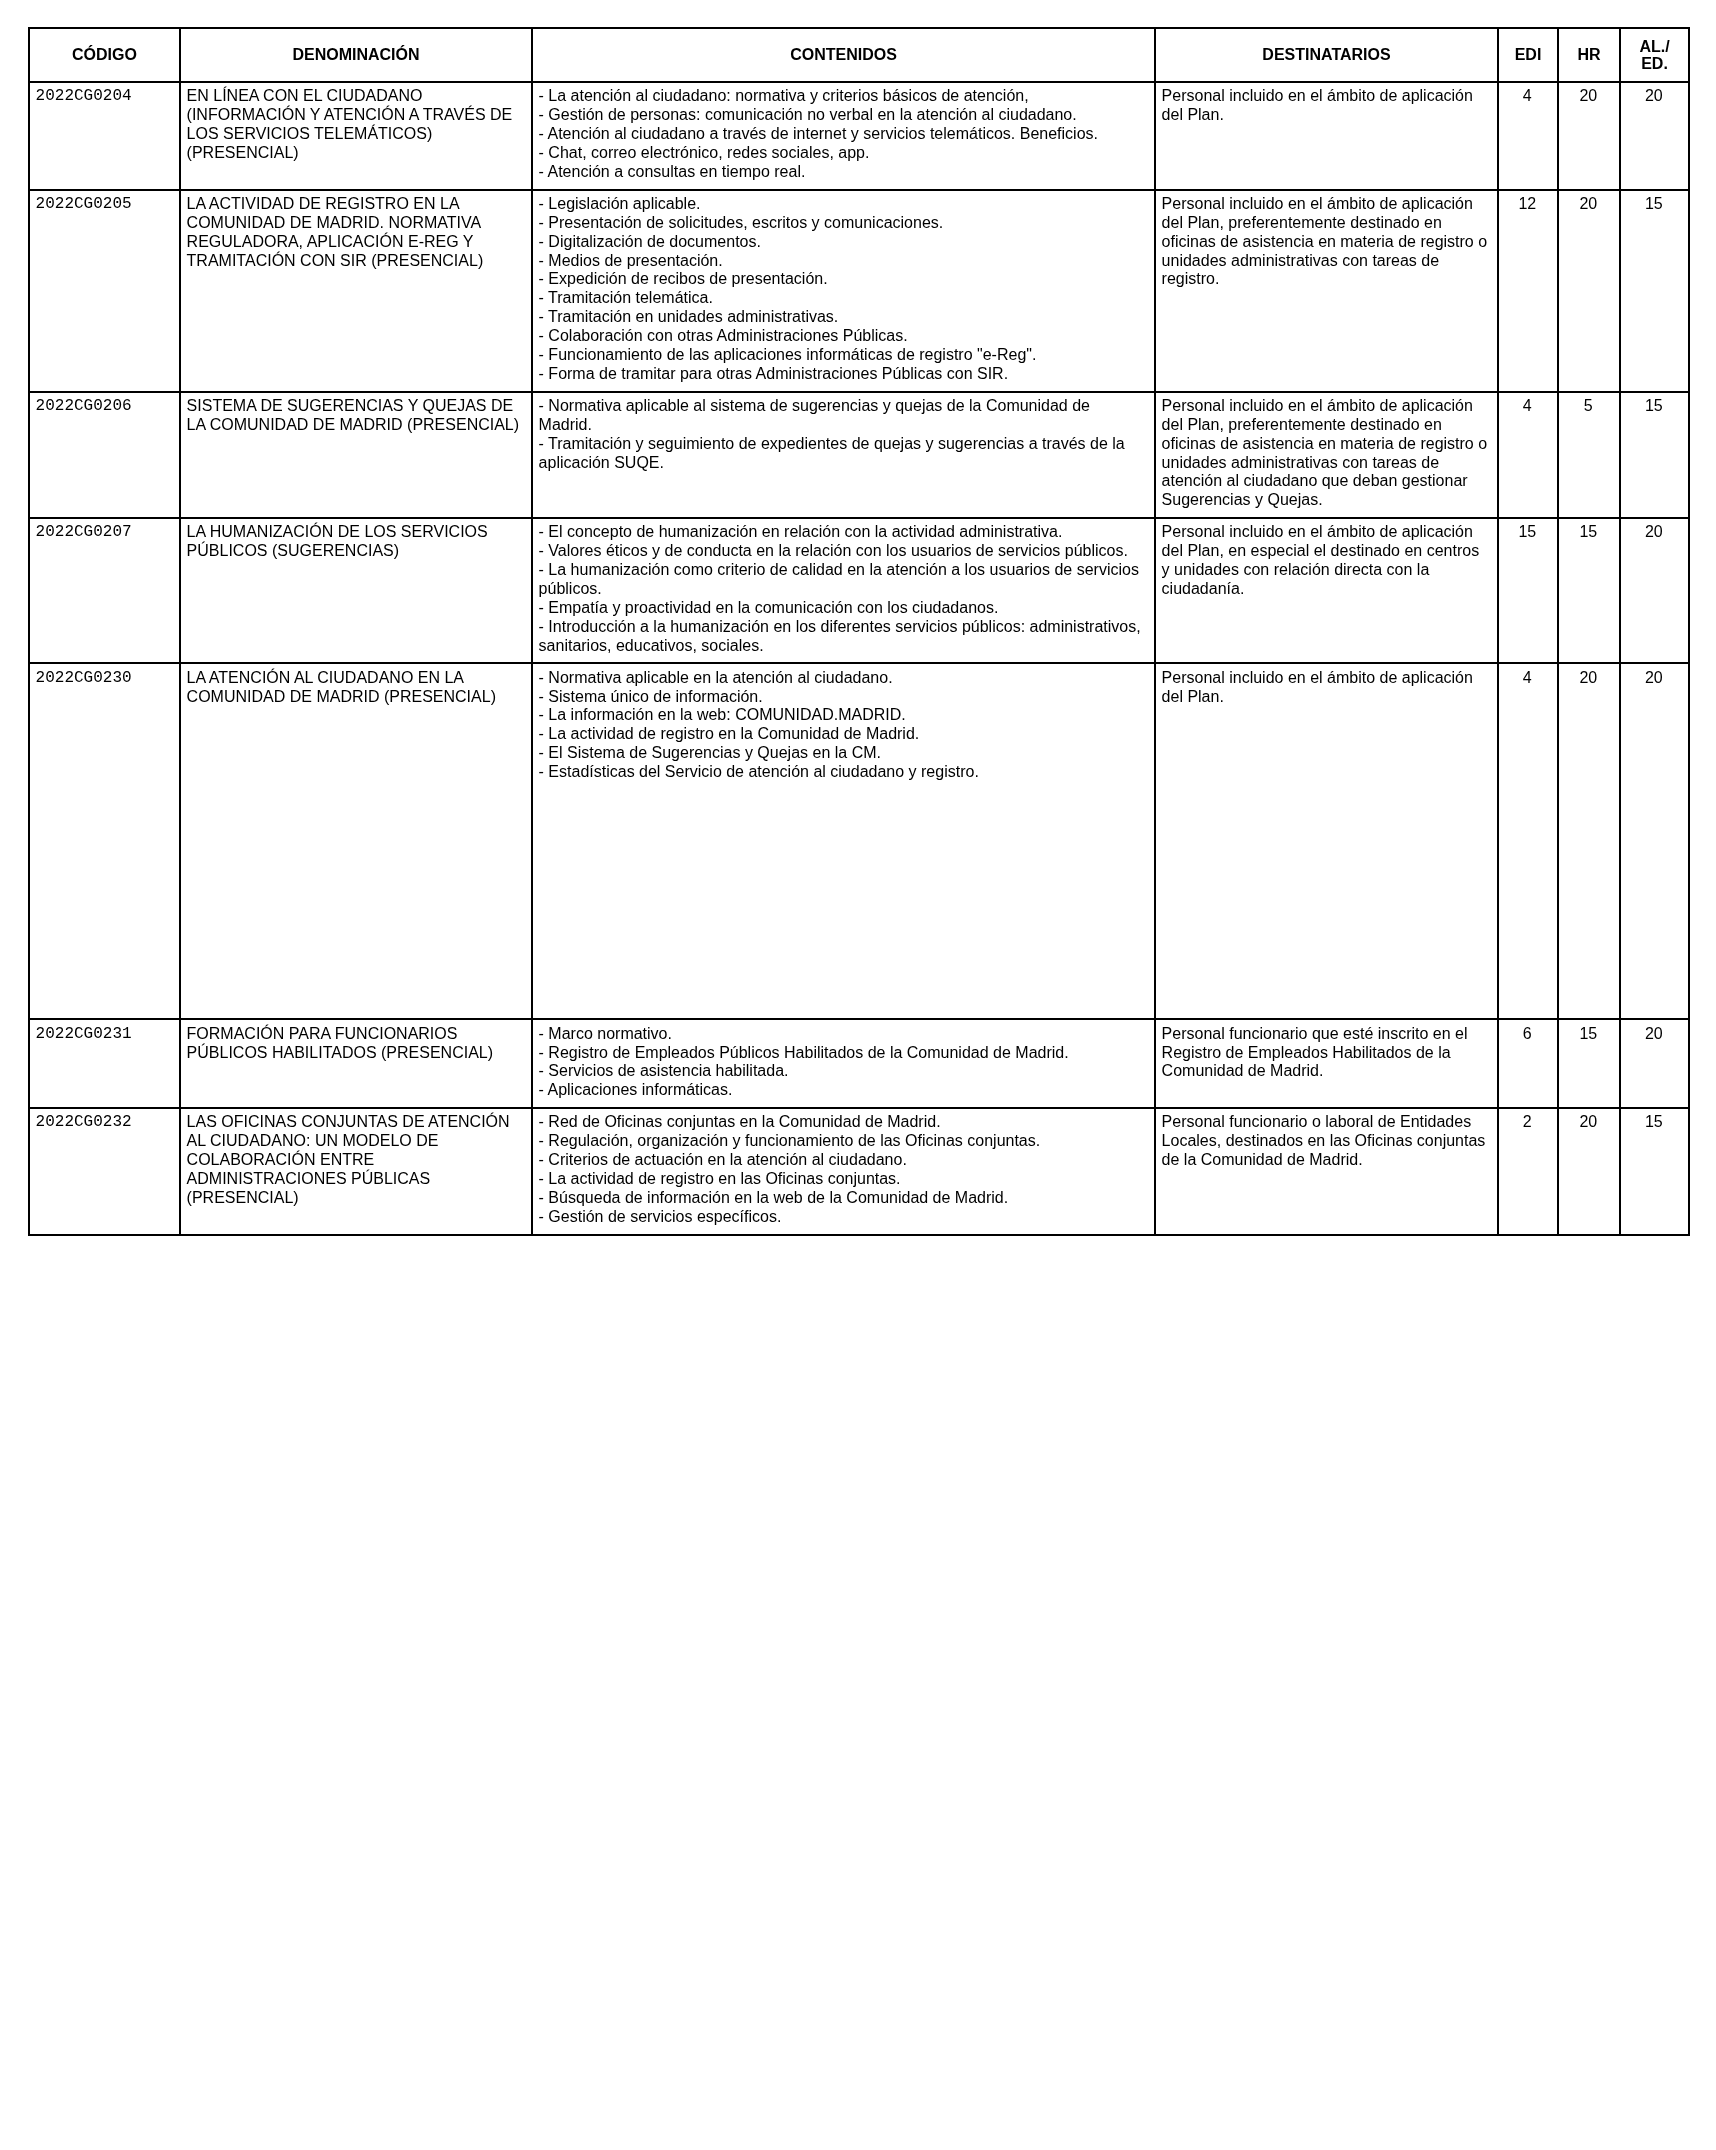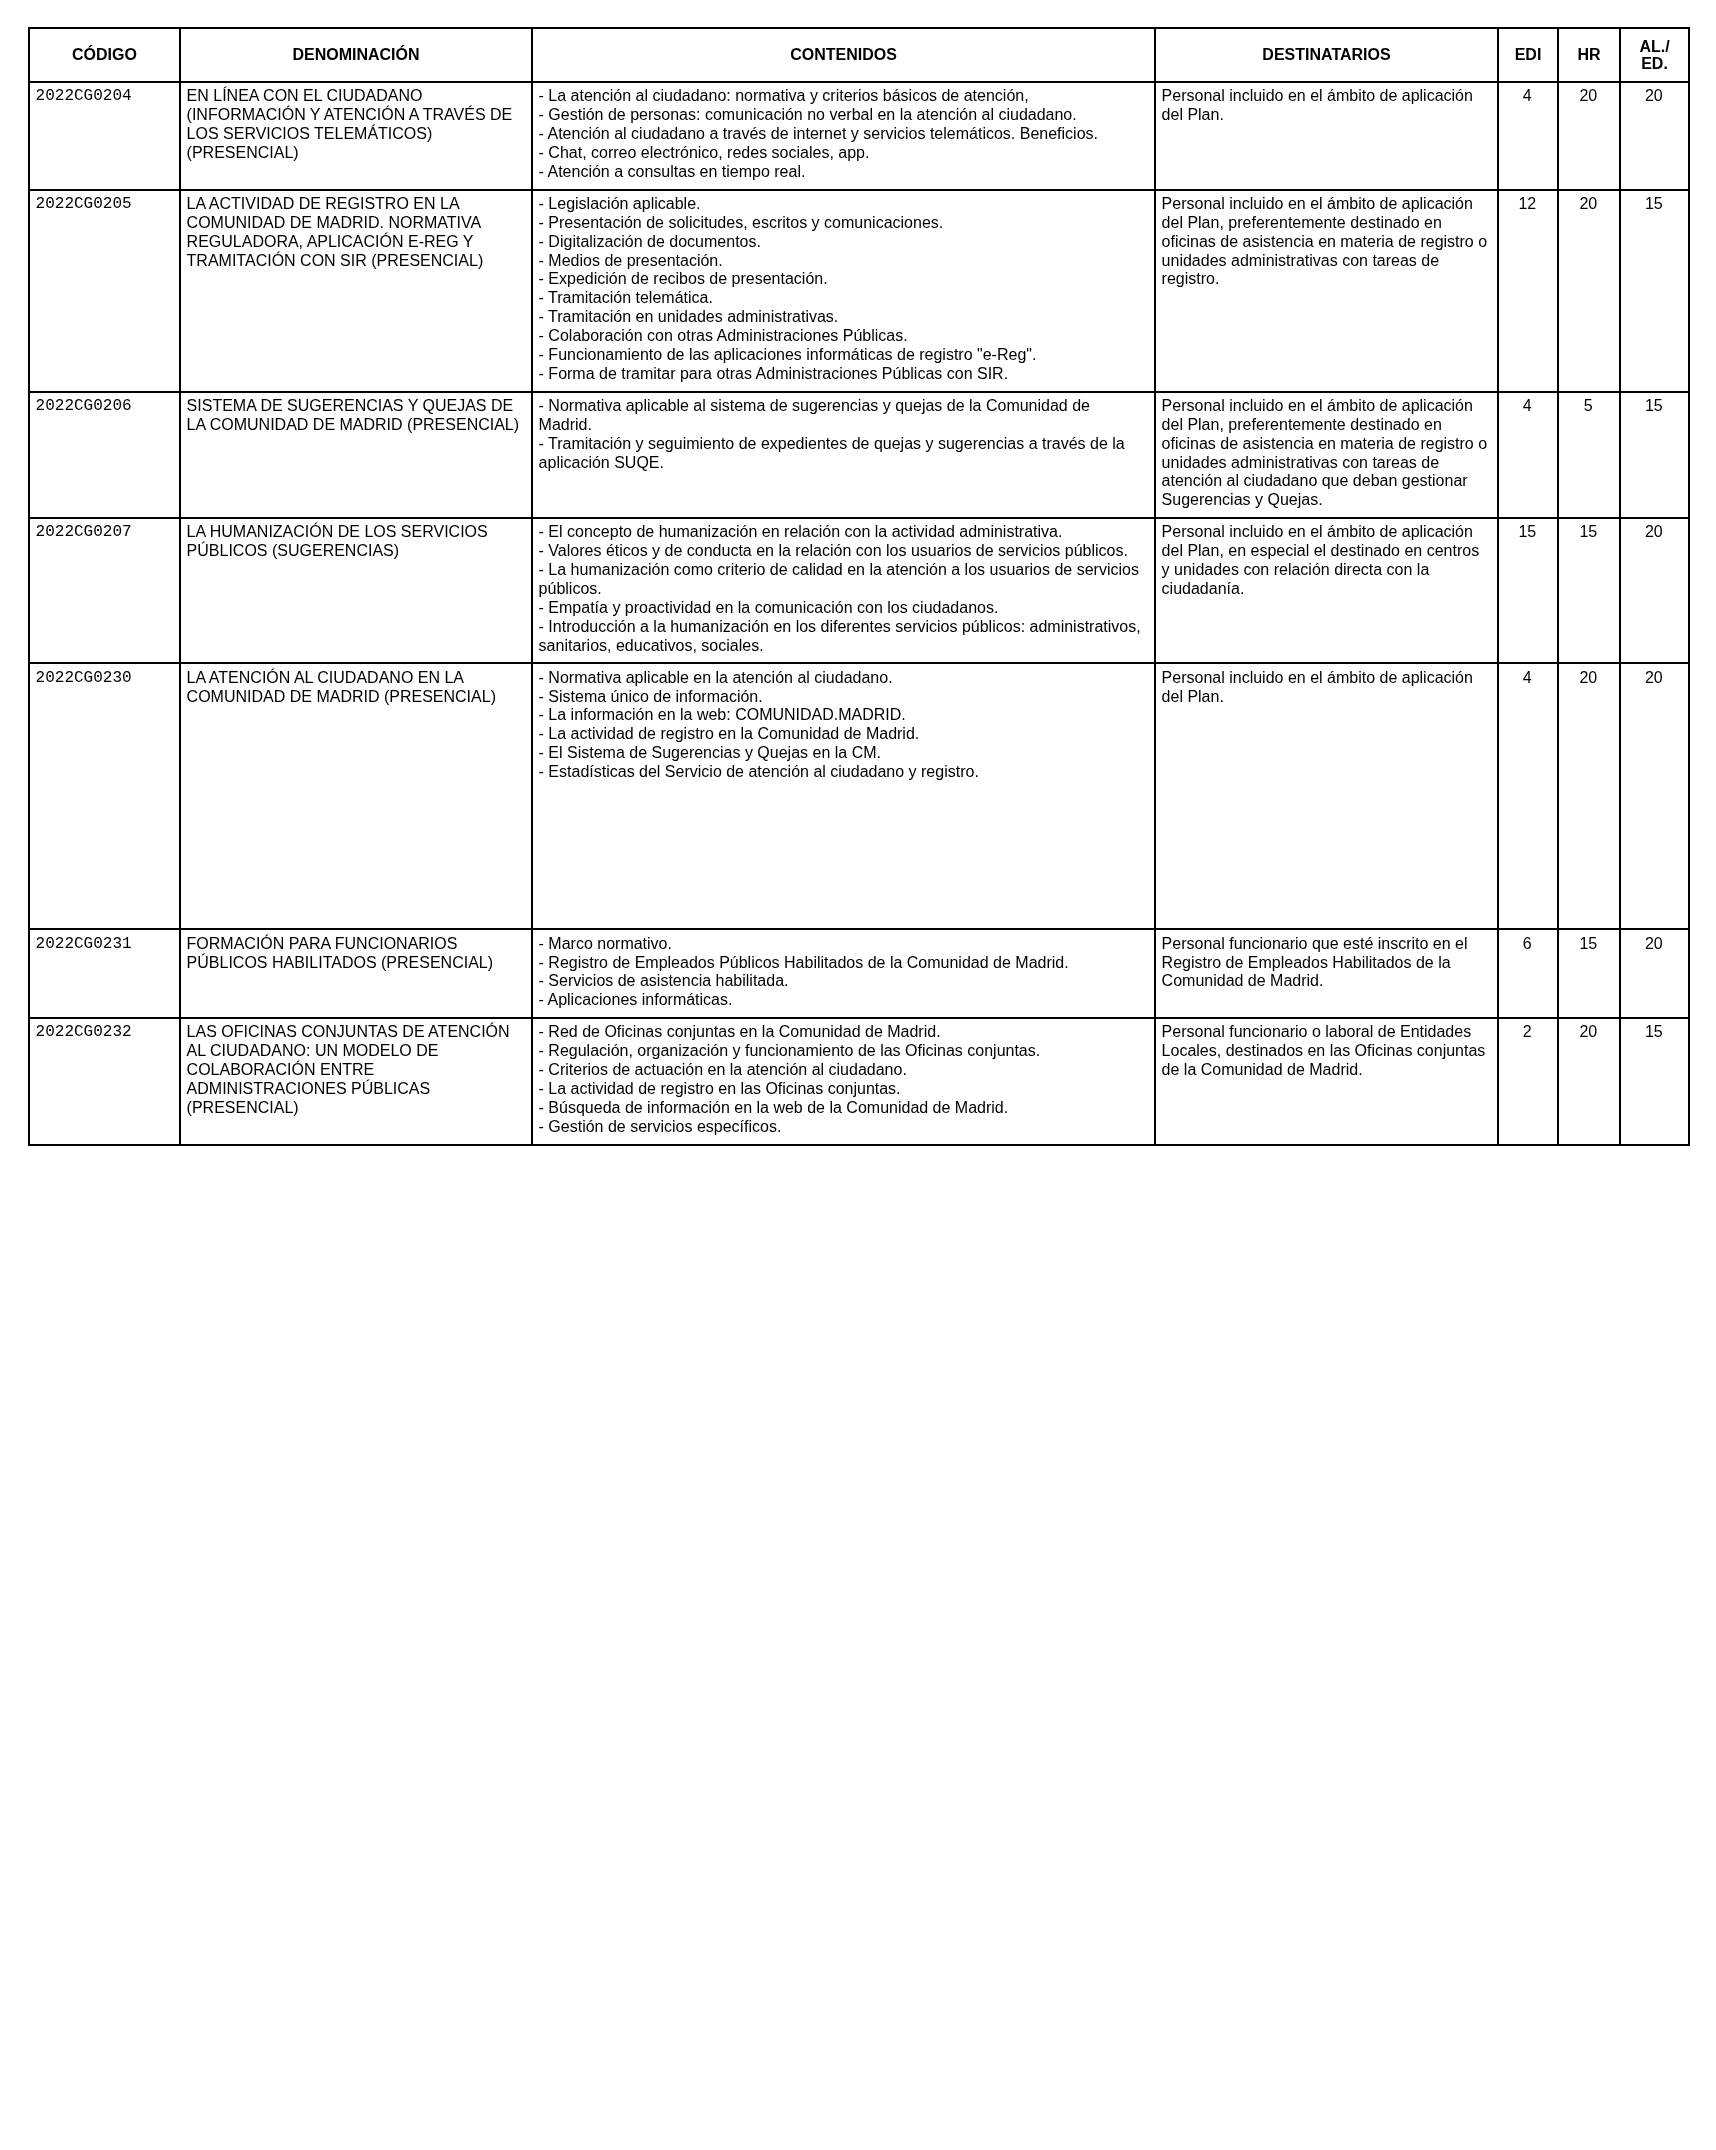--- a/index.html
+++ b/index.html
@@ -44,21 +44,21 @@
   col.c-dest    { width: 343px; }
   col.c-edi     { width: 60px;  }
   col.c-hr      { width: 62px;  }
   col.c-aled    { width: 69px;  }
   td.num {
     text-align: center;
     padding-left: 1.4px;
     padding-right: 1.4px;
   }
   td.codigo { padding-left: 2.8px; padding-right: 1.4px; font-family: Liberation Mono, monospace; }
-  tr.row-spacer { height: 266px; }
+  tr.row-spacer { height: 356px; }
   td.footer-cell {
     font-weight: bold;
     padding: 6.3px 7px;
   }
 </style>
 </head>
 <body>
 
 <div class="doc">
   <table class="course-table">

